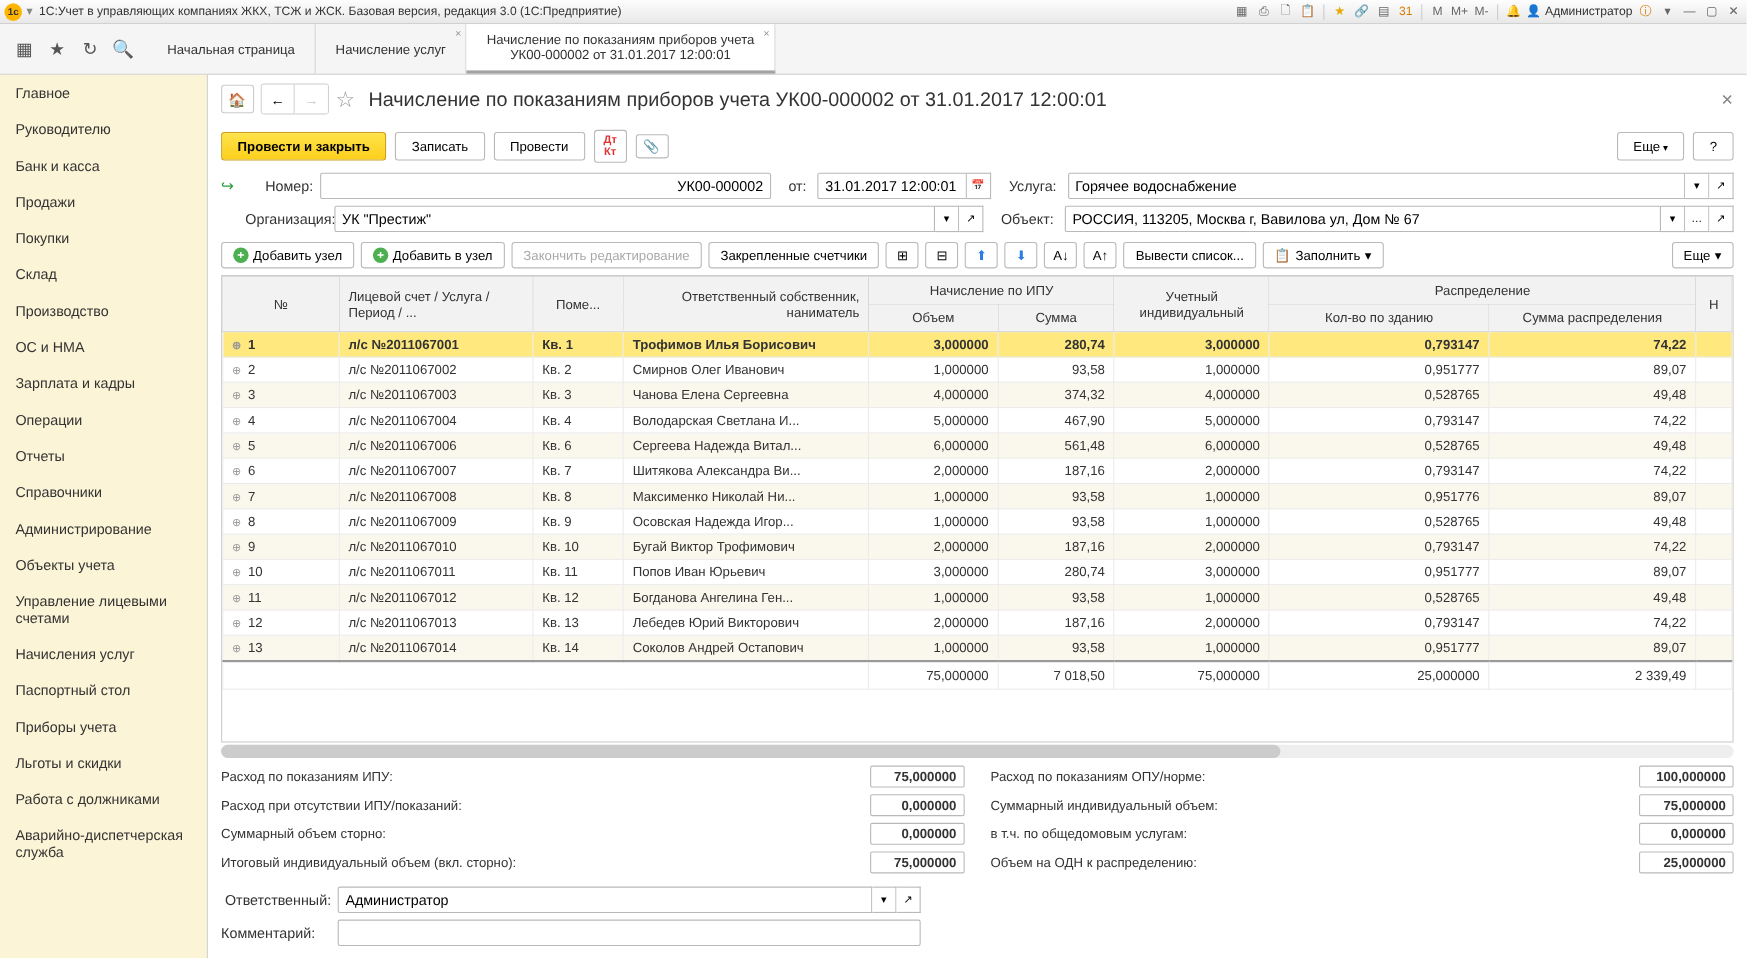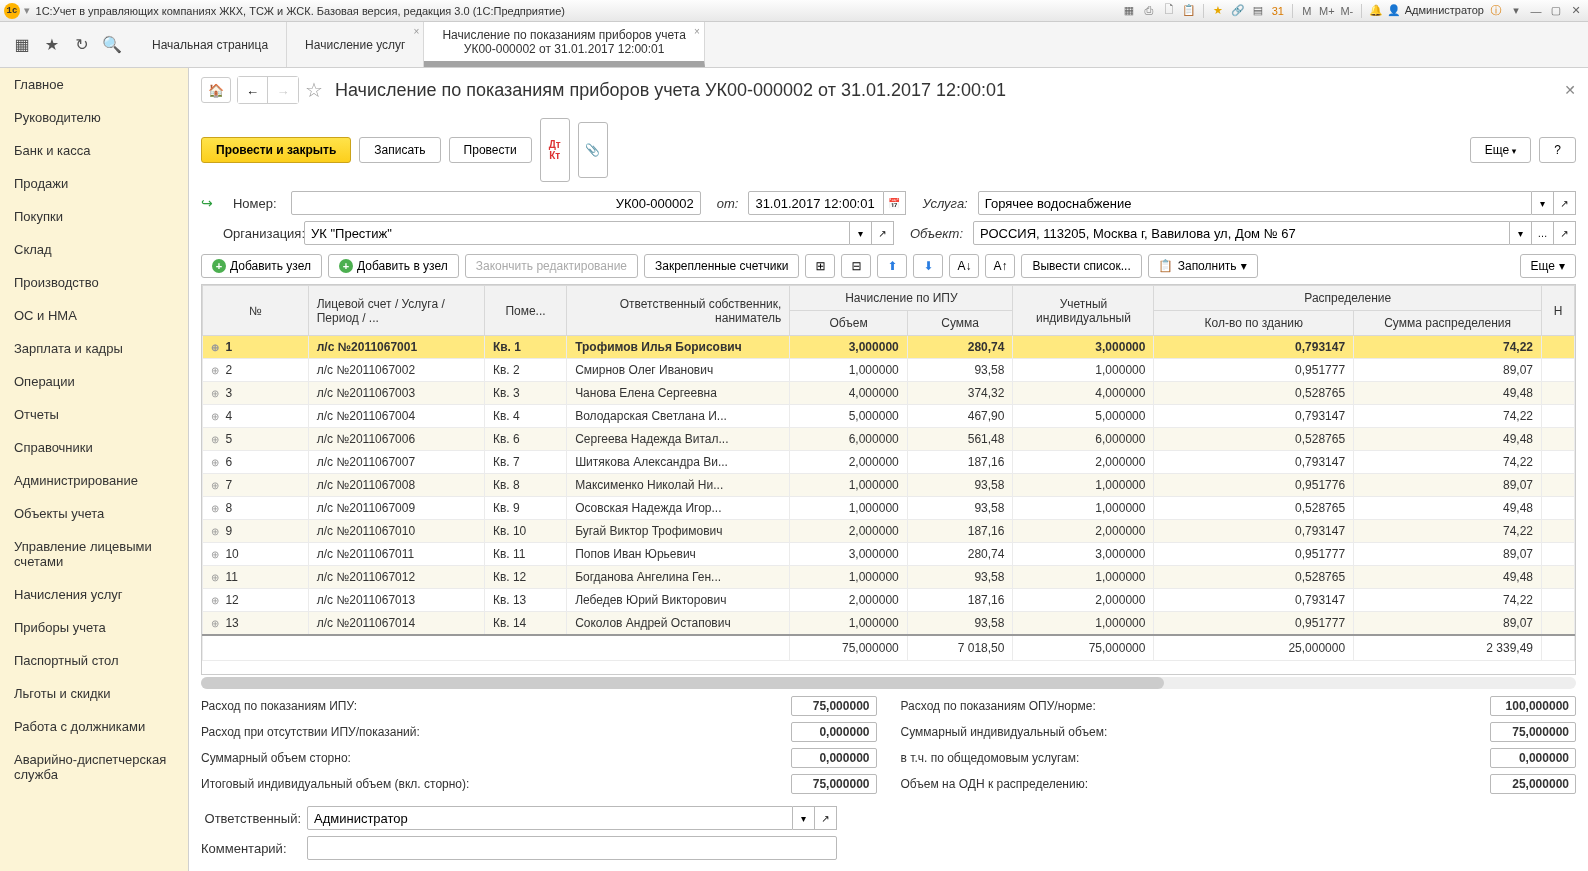--- a/index.html
+++ b/index.html
@@ -1,55 +1,55 @@
 <!DOCTYPE html>
 <html><head>
 <meta charset="utf-8">
 <style>
 * { box-sizing: border-box; margin: 0; padding: 0; font-family: Arial, sans-serif; }
 body { font-size: 12px; color: #333; background: #fff; overflow: hidden; }
 
 .window-titlebar { height: 22px; background: linear-gradient(#fdfdfd,#e8e8e8); border-bottom: 1px solid #ccc; display: flex; align-items: center; padding: 0 4px; font-size: 11px; }
-.title-icon { width: 16px; height: 16px; background: #ffb400; border-radius: 50%; margin-right: 4px; display: inline-flex; align-items: center; justify-content: center; font-size: 9px; font-weight: bold; font-family: Liberation Mono, monospace; }
+.title-icon { width: 16px; height: 16px; background: #ffb400; border-radius: 50%; margin-right: 4px; display: inline-flex; align-items: center; justify-content: center; font-size: 9px; font-weight: bold; }
 .titlebar-right { margin-left: auto; display: flex; gap: 4px; align-items: center; }
 .titlebar-btn { width: 16px; height: 16px; font-size: 11px; display: inline-flex; align-items: center; justify-content: center; cursor: pointer; color: #666; }
 .titlebar-sep { width: 1px; height: 14px; background: #ccc; margin: 0 2px; }
 
 .top-toolbar { height: 46px; background: #f5f5f5; border-bottom: 1px solid #d0d0d0; display: flex; align-items: stretch; }
 .tool-icons { display: flex; align-items: center; gap: 10px; padding: 0 12px; }
 .tool-icon { width: 20px; height: 20px; display: inline-flex; align-items: center; justify-content: center; font-size: 16px; color: #555; cursor: pointer; }
 .tabs { display: flex; align-items: stretch; }
 .tab { padding: 8px 18px; display: flex; flex-direction: column; justify-content: center; border-right: 1px solid #d8d8d8; cursor: pointer; font-size: 12px; text-align: center; position: relative; }
-.tab.active { background: #fff; border-bottom: 6px solid #a3a3a3; }
+.tab.active { background: #fff; border-bottom: 3px solid #a3a3a3; }
 .tab-close { position: absolute; top: 4px; right: 4px; font-size: 10px; color: #999; }
 .tab-line2 { font-size: 12px; }
 
 .main-area { display: flex; height: calc(100vh - 68px); }
 
 .sidebar { width: 188px; background: #fcf4d6; overflow-y: auto; }
 .sidebar-item { padding: 9px 14px; cursor: pointer; font-size: 13px; }
 
 .content { flex: 1; display: flex; flex-direction: column; overflow: hidden; border-left: 1px solid #d0d0d0; }
 
 .header-row { display: flex; align-items: center; padding: 8px 12px; gap: 6px; }
 .nav-btn { width: 30px; height: 26px; border: 1px solid #ccc; border-radius: 3px; background: #fff; display: inline-flex; align-items: center; justify-content: center; cursor: pointer; font-size: 13px; }
 .star-outline { font-size: 20px; color: #999; cursor: pointer; }
 .page-title { font-size: 18px; font-weight: normal; margin-left: 6px; }
 .close-x { margin-left: auto; font-size: 14px; color: #888; cursor: pointer; }
 
 .action-row { display: flex; align-items: center; padding: 6px 12px; gap: 8px; }
 .btn { padding: 5px 14px; border: 1px solid #b9b9b9; border-radius: 3px; background: #fff; cursor: pointer; font-size: 12px; }
 .btn.primary { background: linear-gradient(#ffe34a,#fccf1c); border-color: #cba31a; font-weight: bold; }
-.btn-icon { width: 30px; padding: 20px 0; text-align: center; }
+.btn-icon { width: 30px; padding: 3px 0; text-align: center; }
 .btn.dropdown::after { content: " ▾"; font-size: 9px; }
 .spacer { flex: 1; }
 
 .form-row { display: flex; align-items: center; padding: 3px 12px; gap: 6px; }
-.form-label { font-size: 13px; width: 85px; text-align: center; }
-.form-label-r { font-size: 13px; margin-left: 10px; margin-right: 4px; font-style: italic; }
+.form-label { font-size: 13px; width: 85px; text-align: right; }
+.form-label-r { font-size: 13px; margin-left: 10px; margin-right: 4px; }
 .input { border: 1px solid #b9b9b9; border-radius: 2px; padding: 3px 6px; font-size: 13px; background: #fff; height: 24px; }
 .input-group { display: flex; }
 .input-group .input { border-top-right-radius: 0; border-bottom-right-radius: 0; }
 .input-btn { border: 1px solid #b9b9b9; border-left: none; width: 22px; height: 24px; background: #fff; cursor: pointer; display: inline-flex; align-items: center; justify-content: center; font-size: 10px; }
 .green-arrow { color: #2e9e3f; font-size: 14px; margin-right: 6px; }
 
 .toolbar2 { display: flex; align-items: center; padding: 6px 12px; gap: 6px; }
 .tbtn { padding: 4px 10px; border: 1px solid #b9b9b9; border-radius: 3px; background: #fff; cursor: pointer; font-size: 12px; display: inline-flex; align-items: center; gap: 4px; }
 .tbtn.disabled { color: #aaa; }
 .tbtn-icon-only { width: 30px; justify-content: center; padding: 4px 0; }
@@ -143,22 +143,22 @@
       <div class="sidebar-item">Производство</div>
       <div class="sidebar-item">ОС и НМА</div>
       <div class="sidebar-item">Зарплата и кадры</div>
       <div class="sidebar-item">Операции</div>
       <div class="sidebar-item">Отчеты</div>
       <div class="sidebar-item">Справочники</div>
       <div class="sidebar-item">Администрирование</div>
       <div class="sidebar-item">Объекты учета</div>
       <div class="sidebar-item">Управление лицевыми счетами</div>
       <div class="sidebar-item">Начисления услуг</div>
+      <div class="sidebar-item">Паспортный стол</div>
       <div class="sidebar-item">Приборы учета</div>
-      <div class="sidebar-item">Паспортный стол</div>
       <div class="sidebar-item">Льготы и скидки</div>
       <div class="sidebar-item">Работа с должниками</div>
       <div class="sidebar-item">Аварийно-диспетчерская служба</div>
     </div>
 
   <div class="content">
 
     <div class="header-row">
       <button class="nav-btn">🏠</button>
       <div style="display:flex;border:1px solid #ccc;border-radius:3px;">

